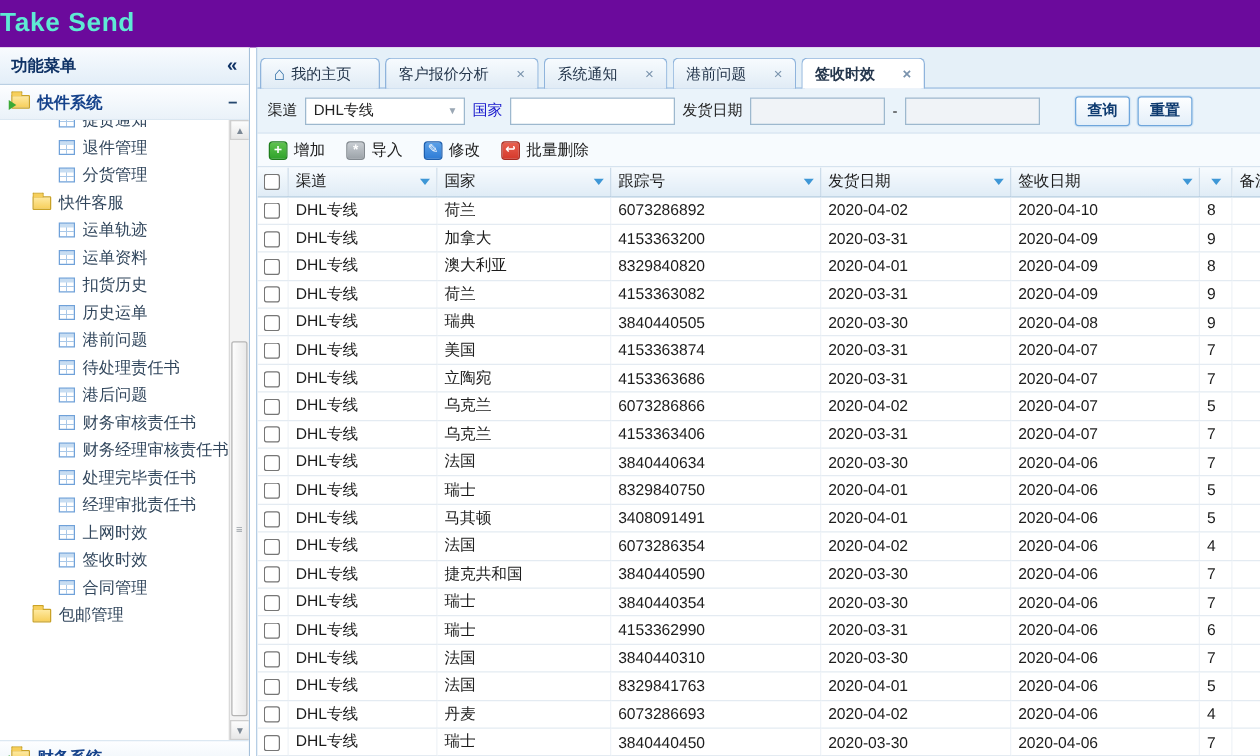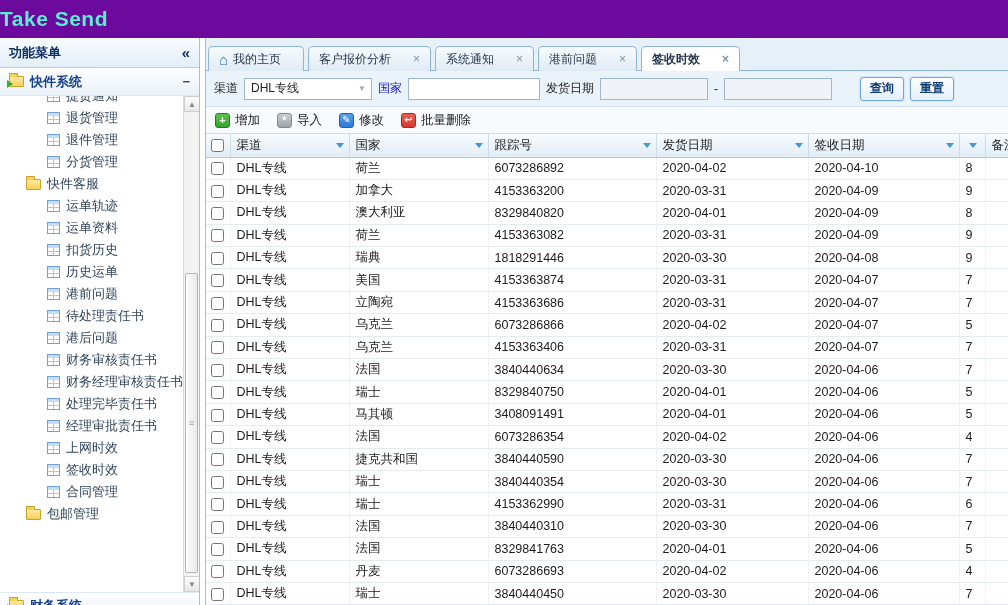--- a/index.html
+++ b/index.html
@@ -141,25 +141,20 @@
     </div>
 
     <div class="tree">
 
         <div class="titem clip">
 
           <span class="table-ic table-icon"></span>
           <span class="titem-label">提货通知</span>
         </div>
 
-        <div class="titem">
-
-          <span class="table-ic table-icon"></span>
-          <span class="titem-label">退货管理</span>
-        </div>
 
 
         <div class="titem">
 
           <span class="table-ic table-icon"></span>
           <span class="titem-label">退件管理</span>
         </div>
 
         <div class="titem">
 
@@ -466,21 +461,21 @@
               <td>9</td>
               <td></td>
             </tr>
 
             <tr>
               <td class="c-check">
                 <input type="checkbox" style="">
               </td>
               <td>DHL专线</td>
               <td>瑞典</td>
-              <td>1818291446</td>
+              <td>3840440505</td>
               <td>2020-03-30</td>
               <td>2020-04-08</td>
               <td>9</td>
               <td></td>
             </tr>
 
             <tr>
               <td class="c-check">
                 <input type="checkbox" style="">
               </td>

